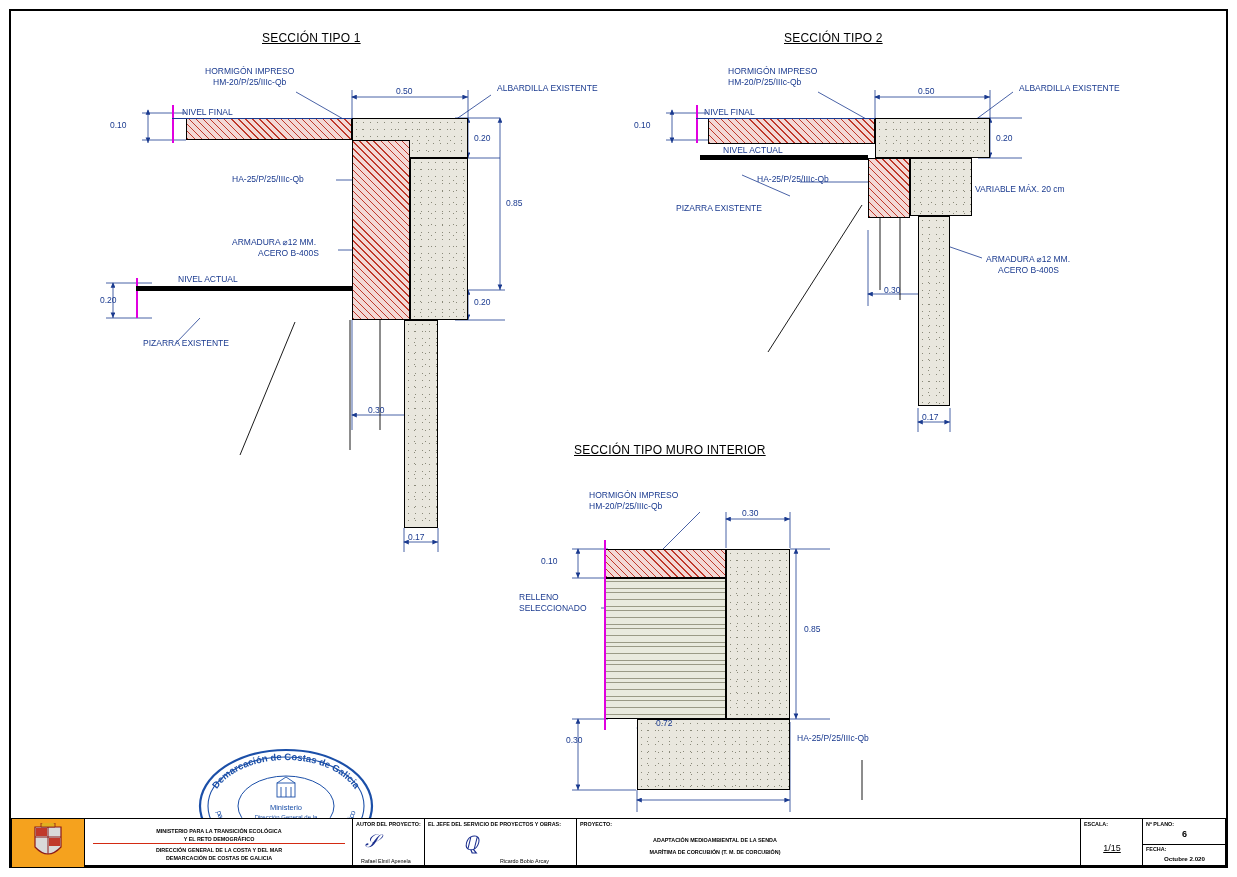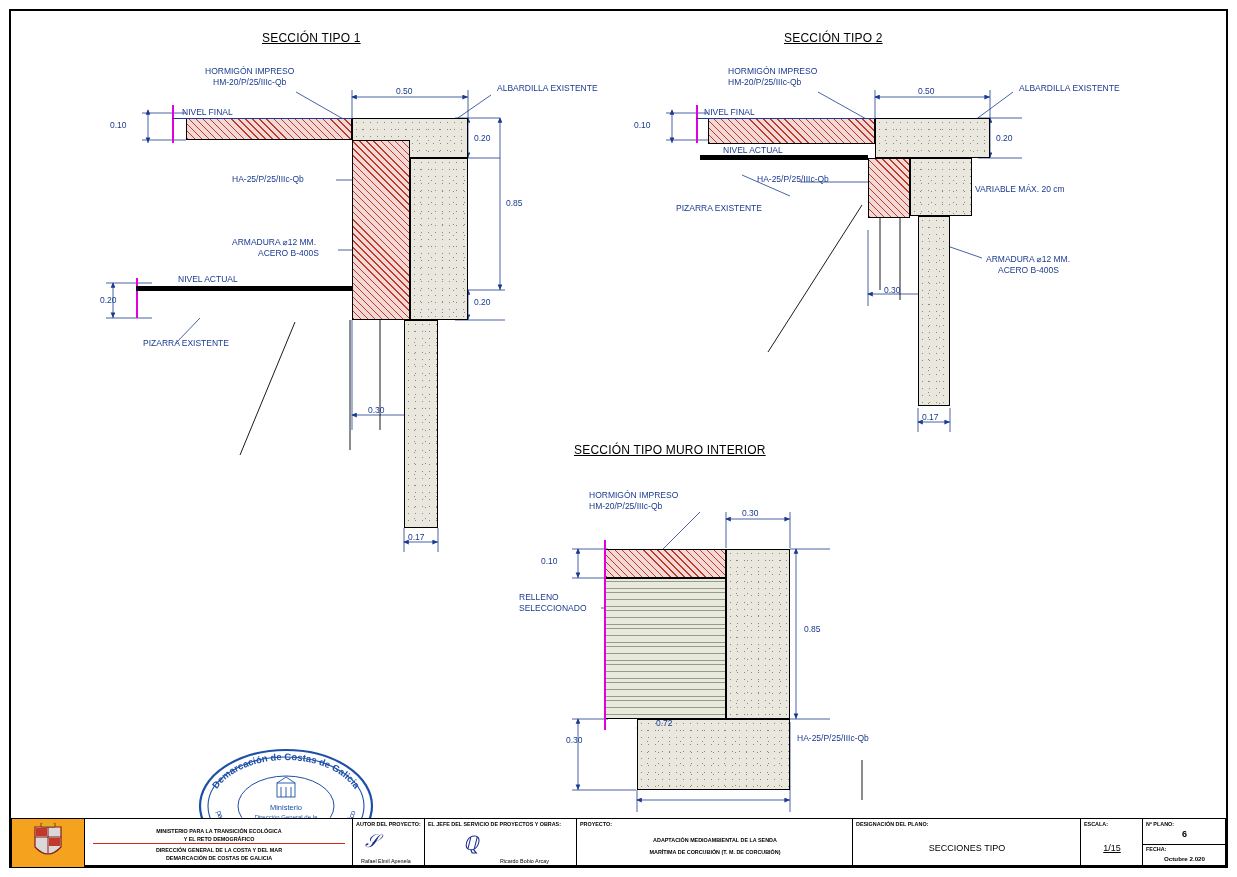--- a/index.html
+++ b/index.html
@@ -302,24 +302,20 @@
       <div class="cursive" style="position:absolute;left:38px;top:10px;font-size:20px;">ℚ  </div>
       <div class="tbtxt" style="left:75px;top:39px;">Ricardo  Bobio  Arcay</div>
     </div>
 
     <div class="tbcell" style="left:564px;width:276px;">
       <div class="tbtxt b" style="left:3px;top:2px;">PROYECTO:</div>
       <div class="tbtxt" style="left:0;top:18px;width:276px;text-align:center;font-weight:bold;">ADAPTACIÓN  MEDIOAMBIENTAL  DE  LA  SENDA</div>
       <div class="tbtxt" style="left:0;top:30px;width:276px;text-align:center;font-weight:bold;">MARÍTIMA  DE  CORCUBIÓN  (T. M.  DE  CORCUBIÓN)</div>
     </div>
 
-    <div class="tbcell" style="left:840px;width:228px;">
-      <div class="tbtxt b" style="left:3px;top:2px;">DESIGNACIÓN DEL PLANO:</div>
-      <div style="position:absolute;left:0;top:24px;width:228px;text-align:center;font-size:9px;color:#000;">SECCIONES TIPO</div>
-    </div>
 
     <div class="tbcell" style="left:1068px;width:62px;">
       <div class="tbtxt b" style="left:3px;top:2px;">ESCALA:</div>
       <div style="position:absolute;left:0;top:24px;width:62px;text-align:center;font-size:9px;color:#000;text-decoration:underline;">1/15</div>
     </div>
 
     <div class="tbcell" style="left:1130px;width:83px;">
       <div class="tbtxt b" style="left:3px;top:2px;">Nº PLANO:</div>
       <div style="position:absolute;left:0;top:10px;width:83px;text-align:center;font-size:9px;color:#000;font-weight:bold;">6</div>
       <div style="position:absolute;left:0;top:25px;width:83px;height:1px;background:#000;"></div>

